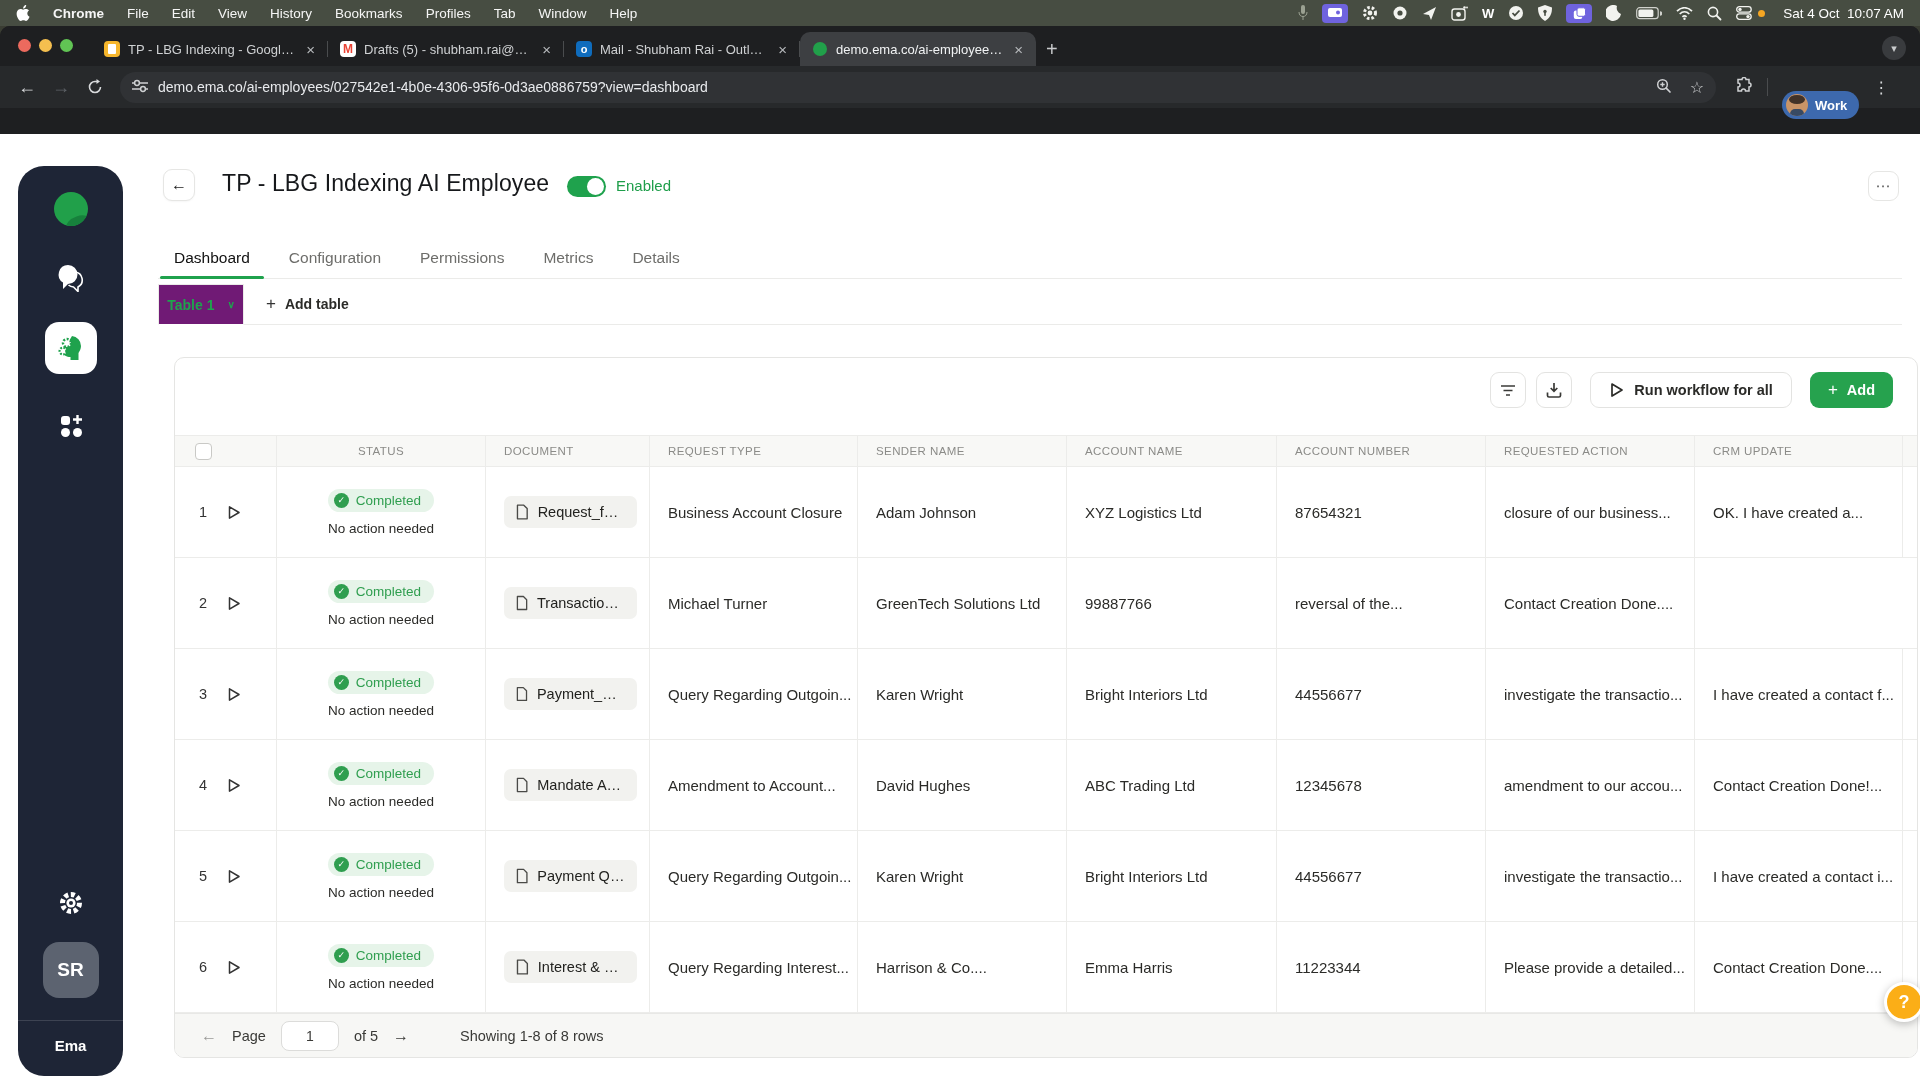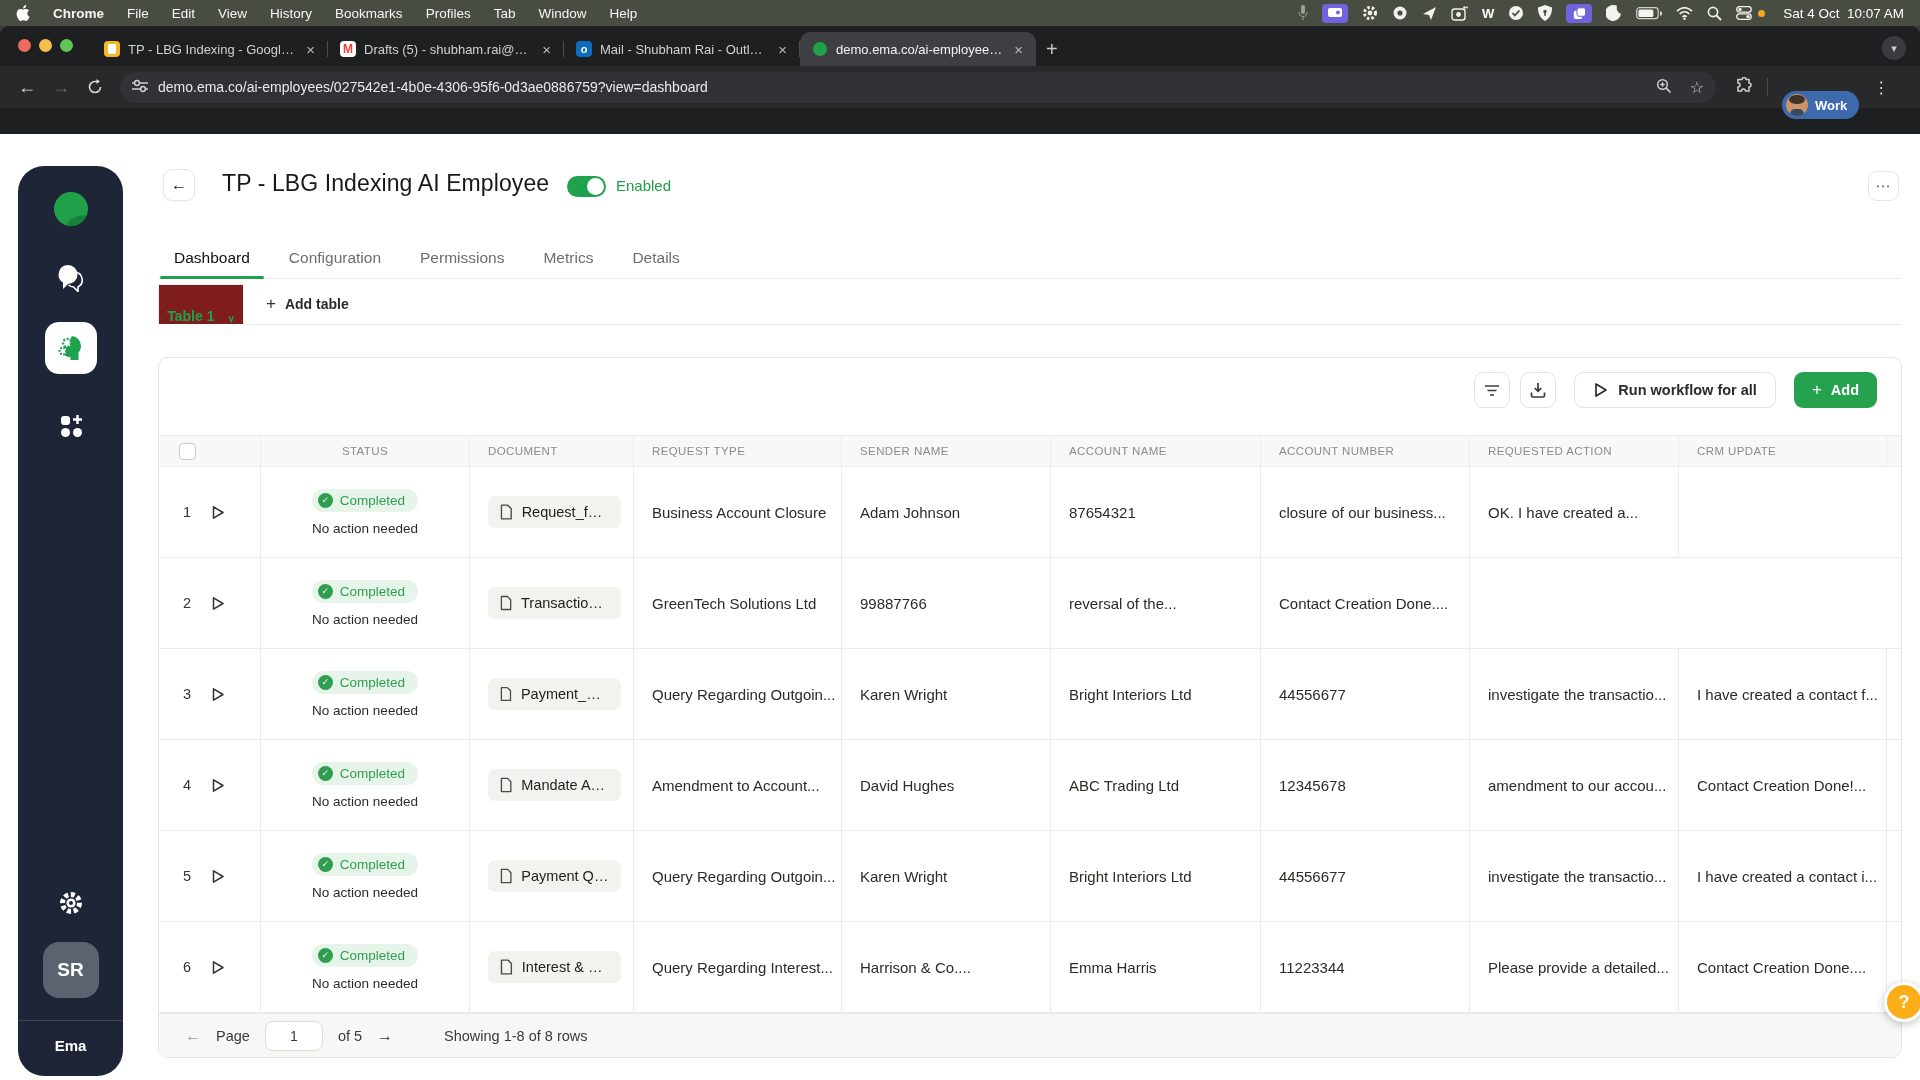--- a/index.html
+++ b/index.html
@@ -83,28 +83,28 @@
 
   
   .nav-tabs { position:absolute; left:158px; right:18px; top:103px; height:42px; border-bottom:1px solid #ebebe9;
               display:flex; gap:35px; padding-left:14px; }
   .nav-tab { font-size:15.5px; color:#6d6d6a; display:flex; align-items:center; position:relative; padding:0 2px; }
   .nav-tab.active { color:#111; font-weight:500; }
   .nav-tab.active::after { content:""; position:absolute; left:-12px; right:-12px; bottom:-1px; height:3px; background:#1fa24d; border-radius:2px; }
 
   
   .tableselect-row { position:absolute; left:158px; right:18px; top:150px; height:41px; border-bottom:1px solid #ebebe9; display:flex; }
-  .table-tab { width:86px; height:41px; border:1px solid #ebebe9; border-bottom:1px solid #fff; background:#7f1d1d;
-               display:flex; align-items:flex-end; justify-content:center; gap:13px; color:#1fa24d; font-size:14px; font-weight:600; }
+  .table-tab { width:86px; height:41px; border:1px solid #ebebe9; border-bottom:1px solid #fff; background:#701a75;
+               display:flex; align-items:center; justify-content:center; gap:13px; color:#1fa24d; font-size:14px; font-weight:600; }
   .table-tab .chev { font-size:10px; color:#1fa24d; }
   .add-table { display:flex; align-items:center; gap:9px; margin-left:22px; font-size:14px; font-weight:600; color:#2b2b28; }
   .add-table .plus { font-size:17px; font-weight:400; color:#333; }
 
   
-  .card { position:absolute; left:158px; top:223px; width:1744px; height:701px; border:1px solid #e5e5e3; border-radius:10px;
+  .card { position:absolute; left:174px; top:223px; width:1744px; height:701px; border:1px solid #e5e5e3; border-radius:10px;
           background:#fff; display:flex; flex-direction:column; overflow:hidden; }
   .card-toolbar { height:77px; display:flex; align-items:flex-start; justify-content:flex-end; gap:10px; padding:14px 24px 0 24px; }
   .icon-btn { width:36px; height:36px; border:1px solid #e3e3e1; border-radius:9px; background:#fff; display:flex; align-items:center; justify-content:center; }
   .run-btn { height:36px; border:1px solid #e3e3e1; border-radius:9px; background:#fff; display:flex; align-items:center; gap:10px;
              padding:0 18px; font-size:14.5px; font-weight:600; color:#2b2b28; margin-left:8px; }
   .add-btn { height:36px; border:none; border-radius:9px; background:#26a24e; color:#fff; display:flex; align-items:center; gap:9px;
              padding:0 18px; font-size:14.5px; font-weight:600; margin-left:8px; }
   .add-btn .plus { font-size:17px; font-weight:400; }
 
   .grid-head, .grid-row { display:grid; grid-template-columns:102px 209px 164px 208px 209px 210px 209px 209px 208px 1fr; }
@@ -473,20 +473,21 @@
     <div class="cell">
       <span class="doc-chip">
         <svg width="13" height="16" viewBox="0 0 13 16">
                     <path d="M1.5 1 h6.5 l3.5 3.5 v10.5 h-10 Z" fill="none" stroke="#4a4a47" stroke-width="1.4" stroke-linejoin="round"></path>
                   </svg>
         <span class="doc-txt">Request_for...</span>
       </span>
     </div>
     <div class="cell f-request">Business Account Closure</div>
     <div class="cell f-sender">Adam Johnson</div>
+    <div class="cell f-account">XYZ Logistics Ltd</div>
     <div class="cell f-accnum">87654321</div>
     <div class="cell f-action">closure of our business...</div>
     <div class="cell f-crm">OK. I have created a...</div>
     <div class="cell c-sliver"></div>
   </div>
             <div class="grid-row">
     <div class="cell c-num">
       <span class="rownum">2</span>
       <button class="playbtn">
         <svg width="14" height="15" viewBox="0 0 14 15">
@@ -502,20 +503,21 @@
       <span class="status-note">No action needed</span>
     </div>
     <div class="cell">
       <span class="doc-chip">
         <svg width="13" height="16" viewBox="0 0 13 16">
                     <path d="M1.5 1 h6.5 l3.5 3.5 v10.5 h-10 Z" fill="none" stroke="#4a4a47" stroke-width="1.4" stroke-linejoin="round"></path>
                   </svg>
         <span class="doc-txt">Transaction_...</span>
       </span>
     </div>
+    <div class="cell f-sender">Michael Turner</div>
     <div class="cell f-account">GreenTech Solutions Ltd</div>
     <div class="cell f-accnum">99887766</div>
     <div class="cell f-action">reversal of the...</div>
     <div class="cell f-crm">Contact Creation Done....</div>
     <div class="cell c-sliver"></div>
   </div>
             <div class="grid-row">
     <div class="cell c-num">
       <span class="rownum">3</span>
       <button class="playbtn">

